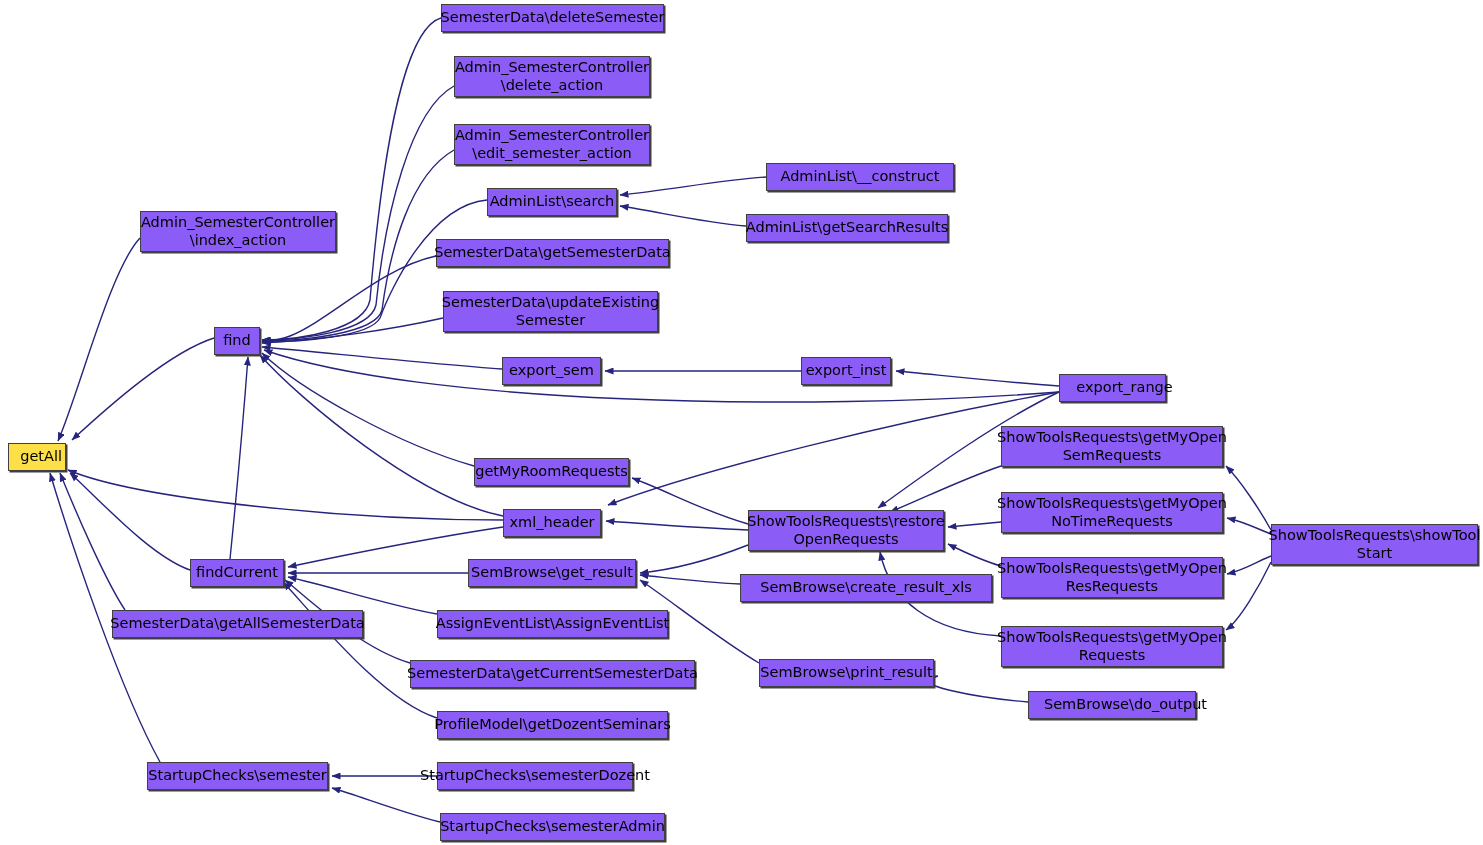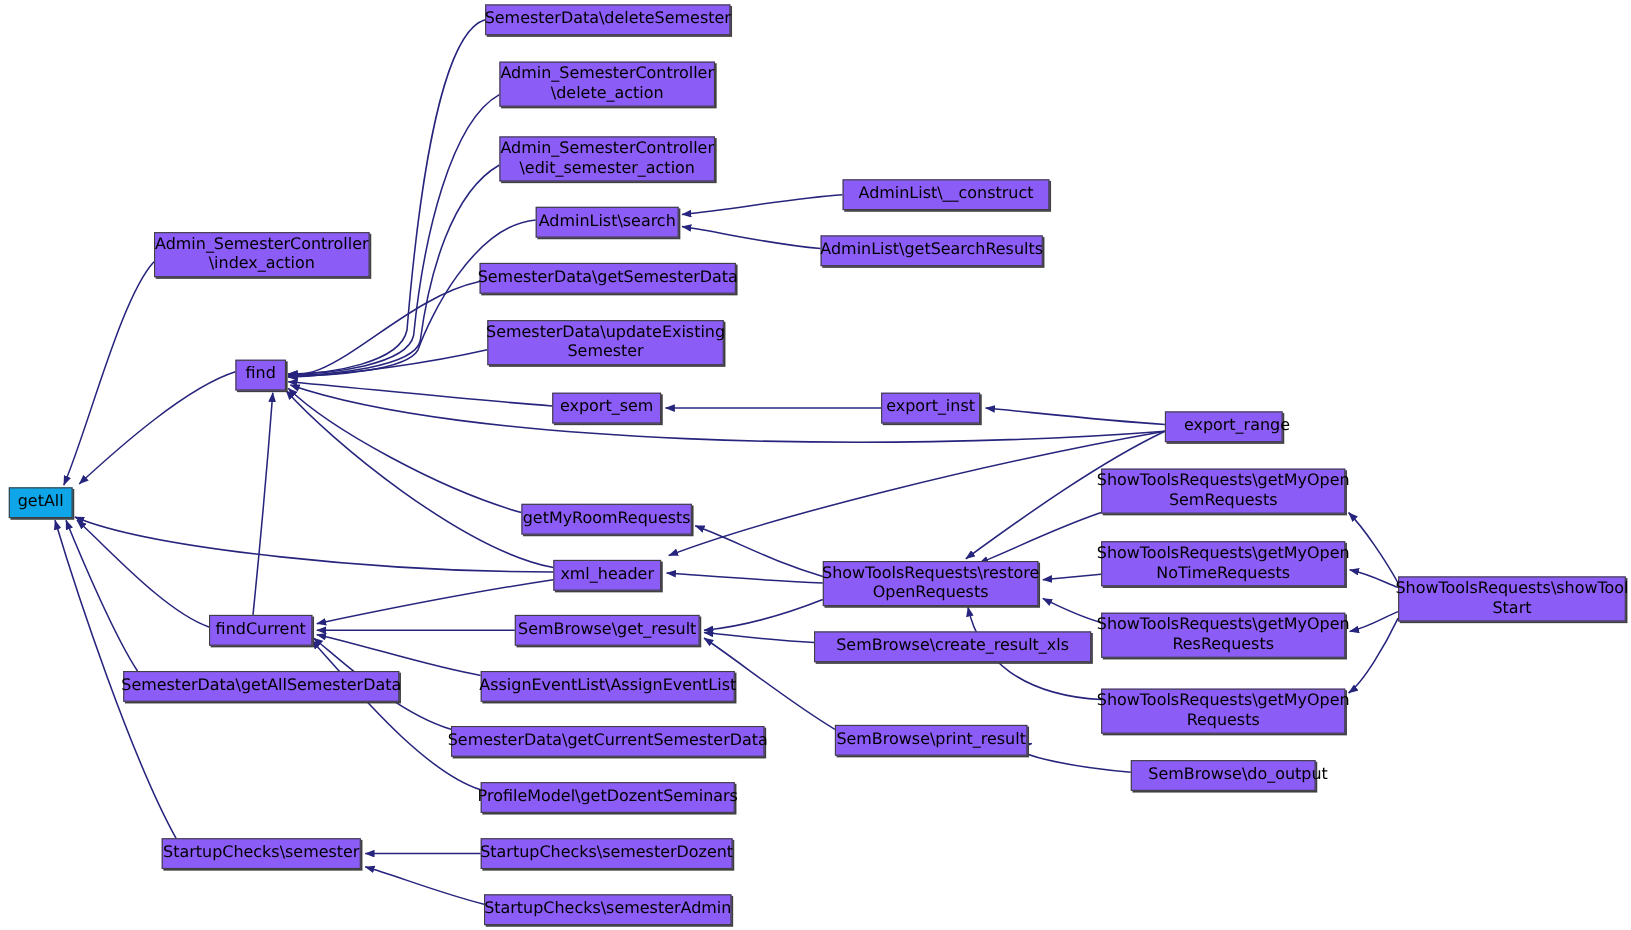--- a/index.html
+++ b/index.html
@@ -35,21 +35,22 @@
     line-height: 1.18;
     display: flex;
     align-items: center;
     justify-content: center;
     text-align: center;
     white-space: pre-line;
     box-shadow: 1.5px 1.5px 0 0 #404040;
     z-index: 2;
   }
   .node.current {
-    background: #0ea5e9;
+    background: #fde047;
+    justify-content: flex-end;
   }
   .node span {
     display: block;
     padding: 0 3px;
   }
 </style>
 </head>
 <body>
 
 <div id="canvas">
@@ -142,16 +143,16 @@
 ResRequests</span></div>
       <div class="node" style="left: 1001px; top: 626px; width: 222px; height: 41px;"><span>ShowToolsRequests\getMyOpen
 Requests</span></div>
       <div class="node" style="left: 1271px; top: 524px; width: 207px; height: 41px;"><span>ShowToolsRequests\showTool
 Start</span></div>
       <div class="node" style="left: 112px; top: 610px; width: 251px; height: 28px;"><span>SemesterData\getAllSemesterData</span></div>
       <div class="node" style="left: 437px; top: 610px; width: 231px; height: 28px;"><span>AssignEventList\AssignEventList</span></div>
       <div class="node" style="left: 410px; top: 660px; width: 285px; height: 28px;"><span>SemesterData\getCurrentSemesterData</span></div>
       <div class="node" style="left: 437px; top: 711px; width: 231px; height: 28px;"><span>ProfileModel\getDozentSeminars</span></div>
       <div class="node" style="left: 147px; top: 762px; width: 181px; height: 28px;"><span>StartupChecks\semester</span></div>
-      <div class="node" style="left: 437px; top: 762px; width: 229px; height: 28px;"><span>StartupChecks\semesterDozent</span></div>
+      <div class="node" style="left: 437px; top: 762px; width: 196px; height: 28px;"><span>StartupChecks\semesterDozent</span></div>
       <div class="node" style="left: 440px; top: 813px; width: 225px; height: 28px;"><span>StartupChecks\semesterAdmin</span></div>
     </div>
 </div>
 
 </body></html>

